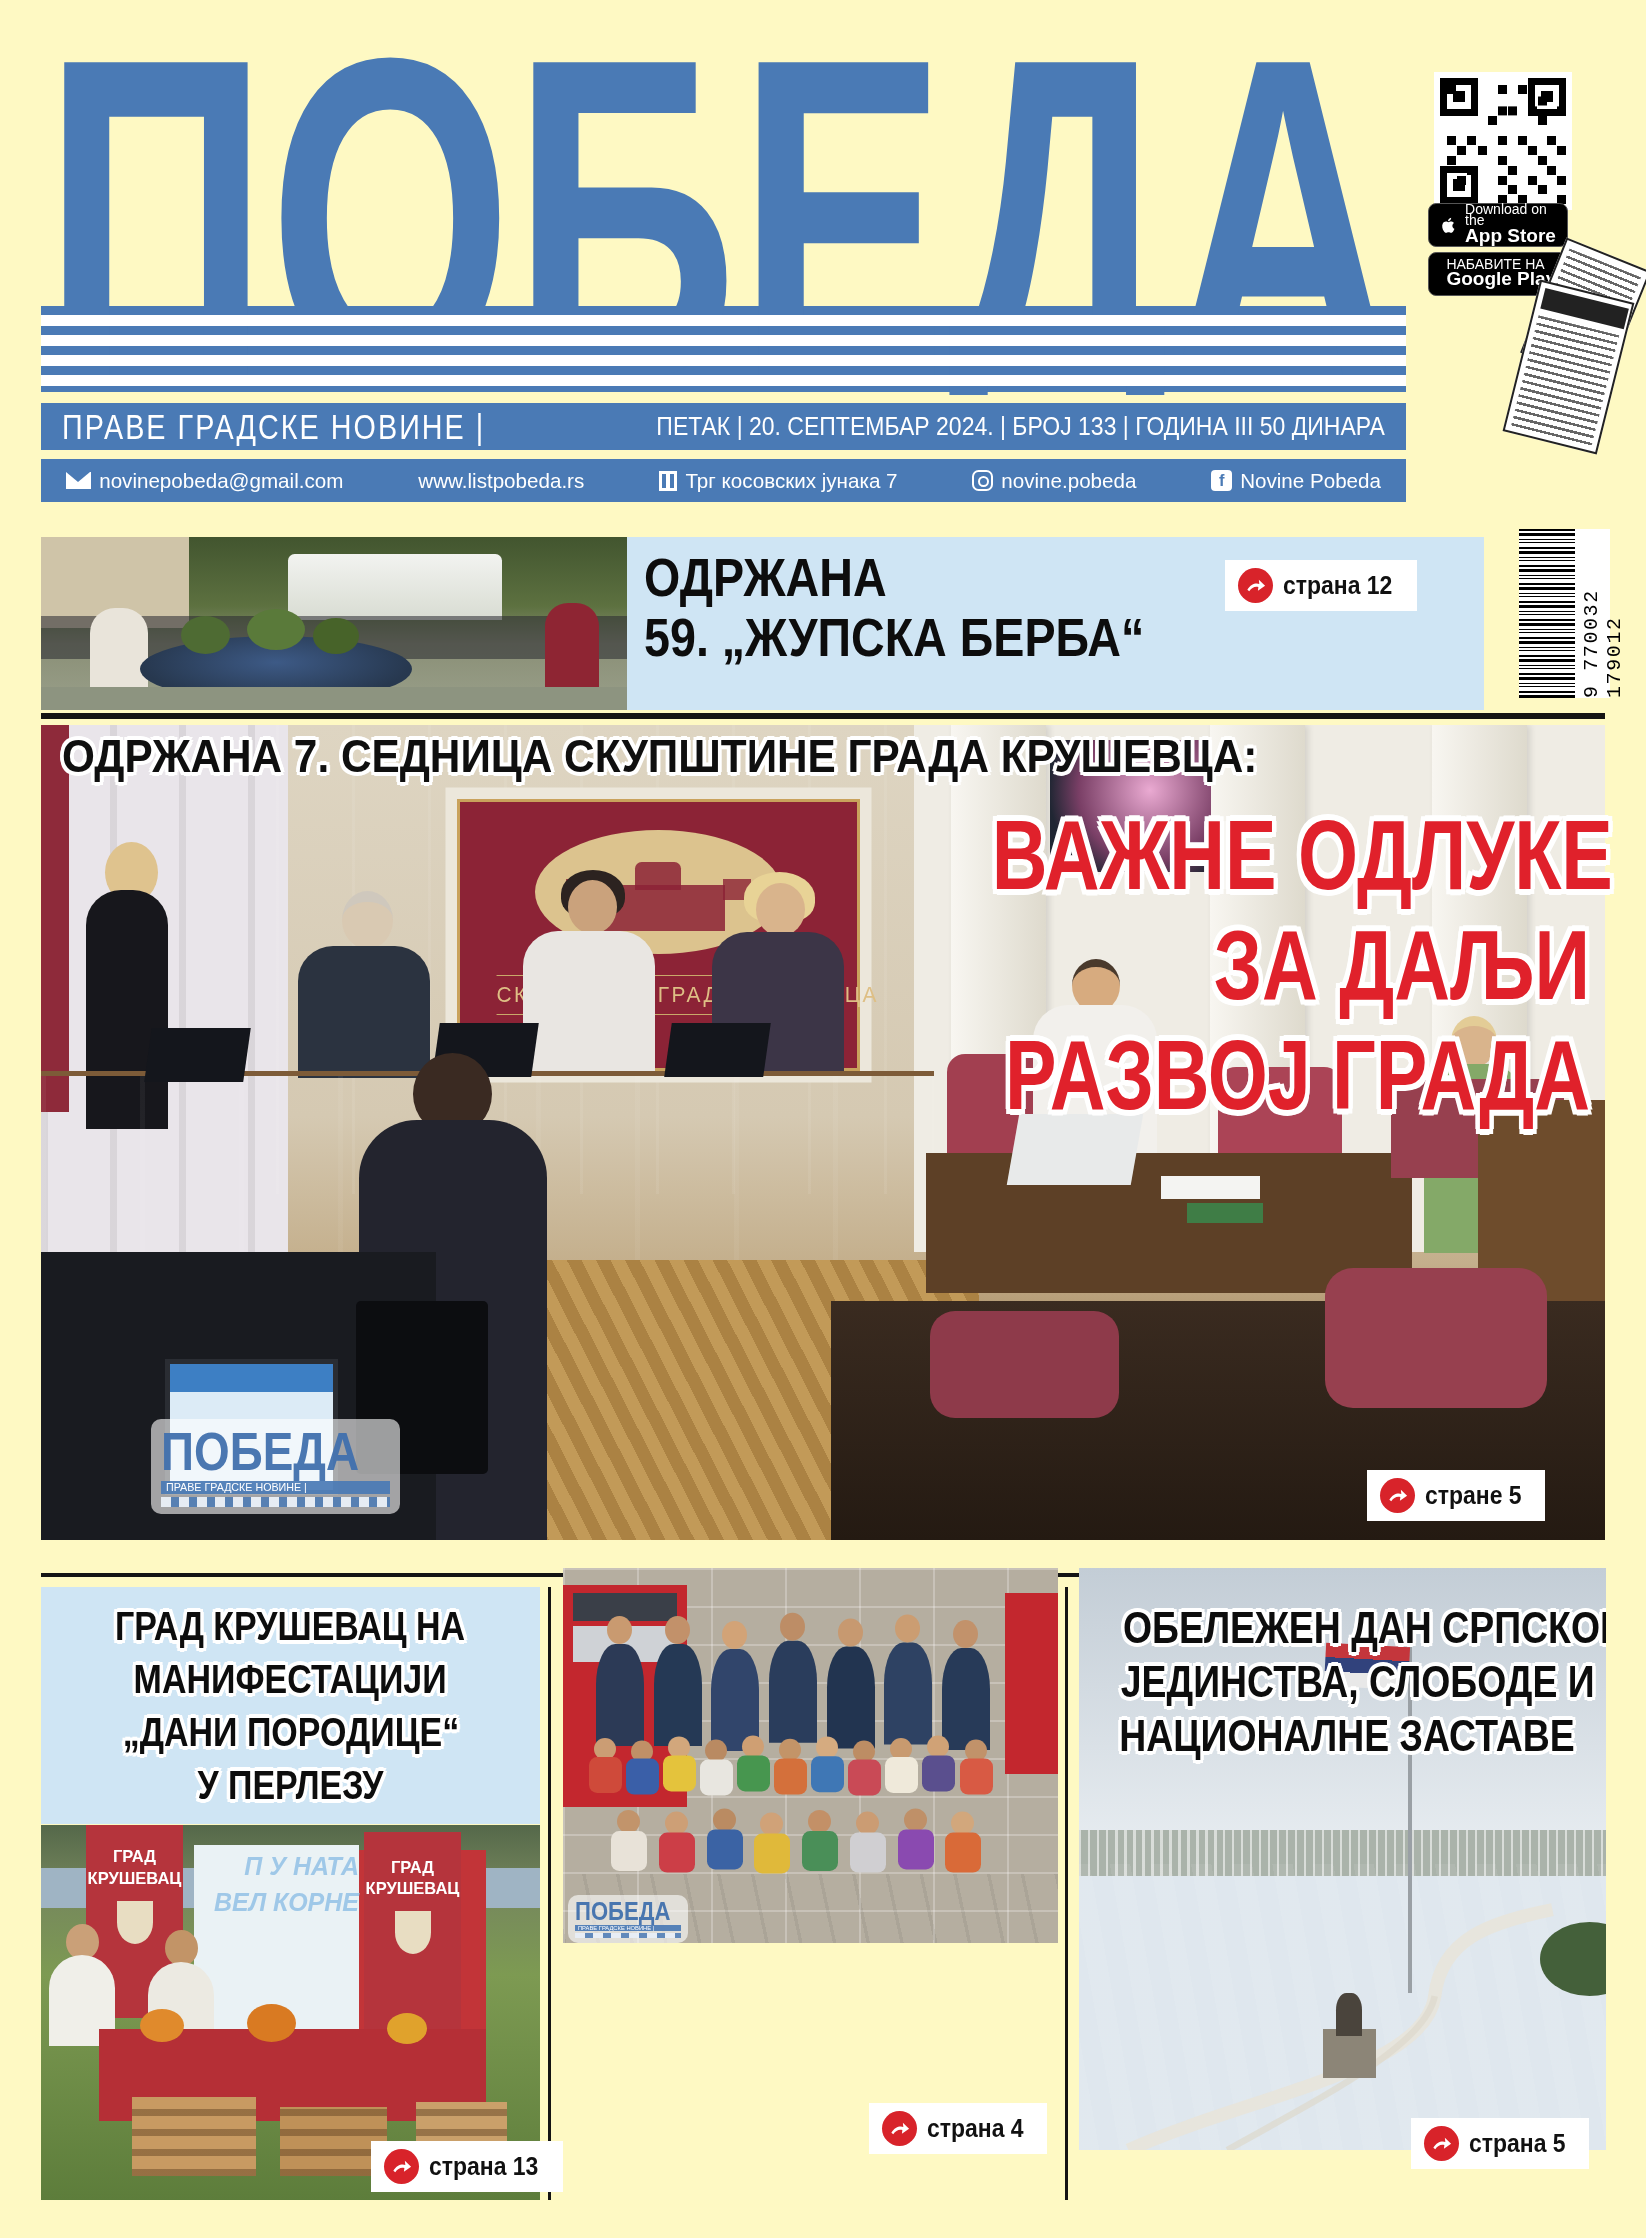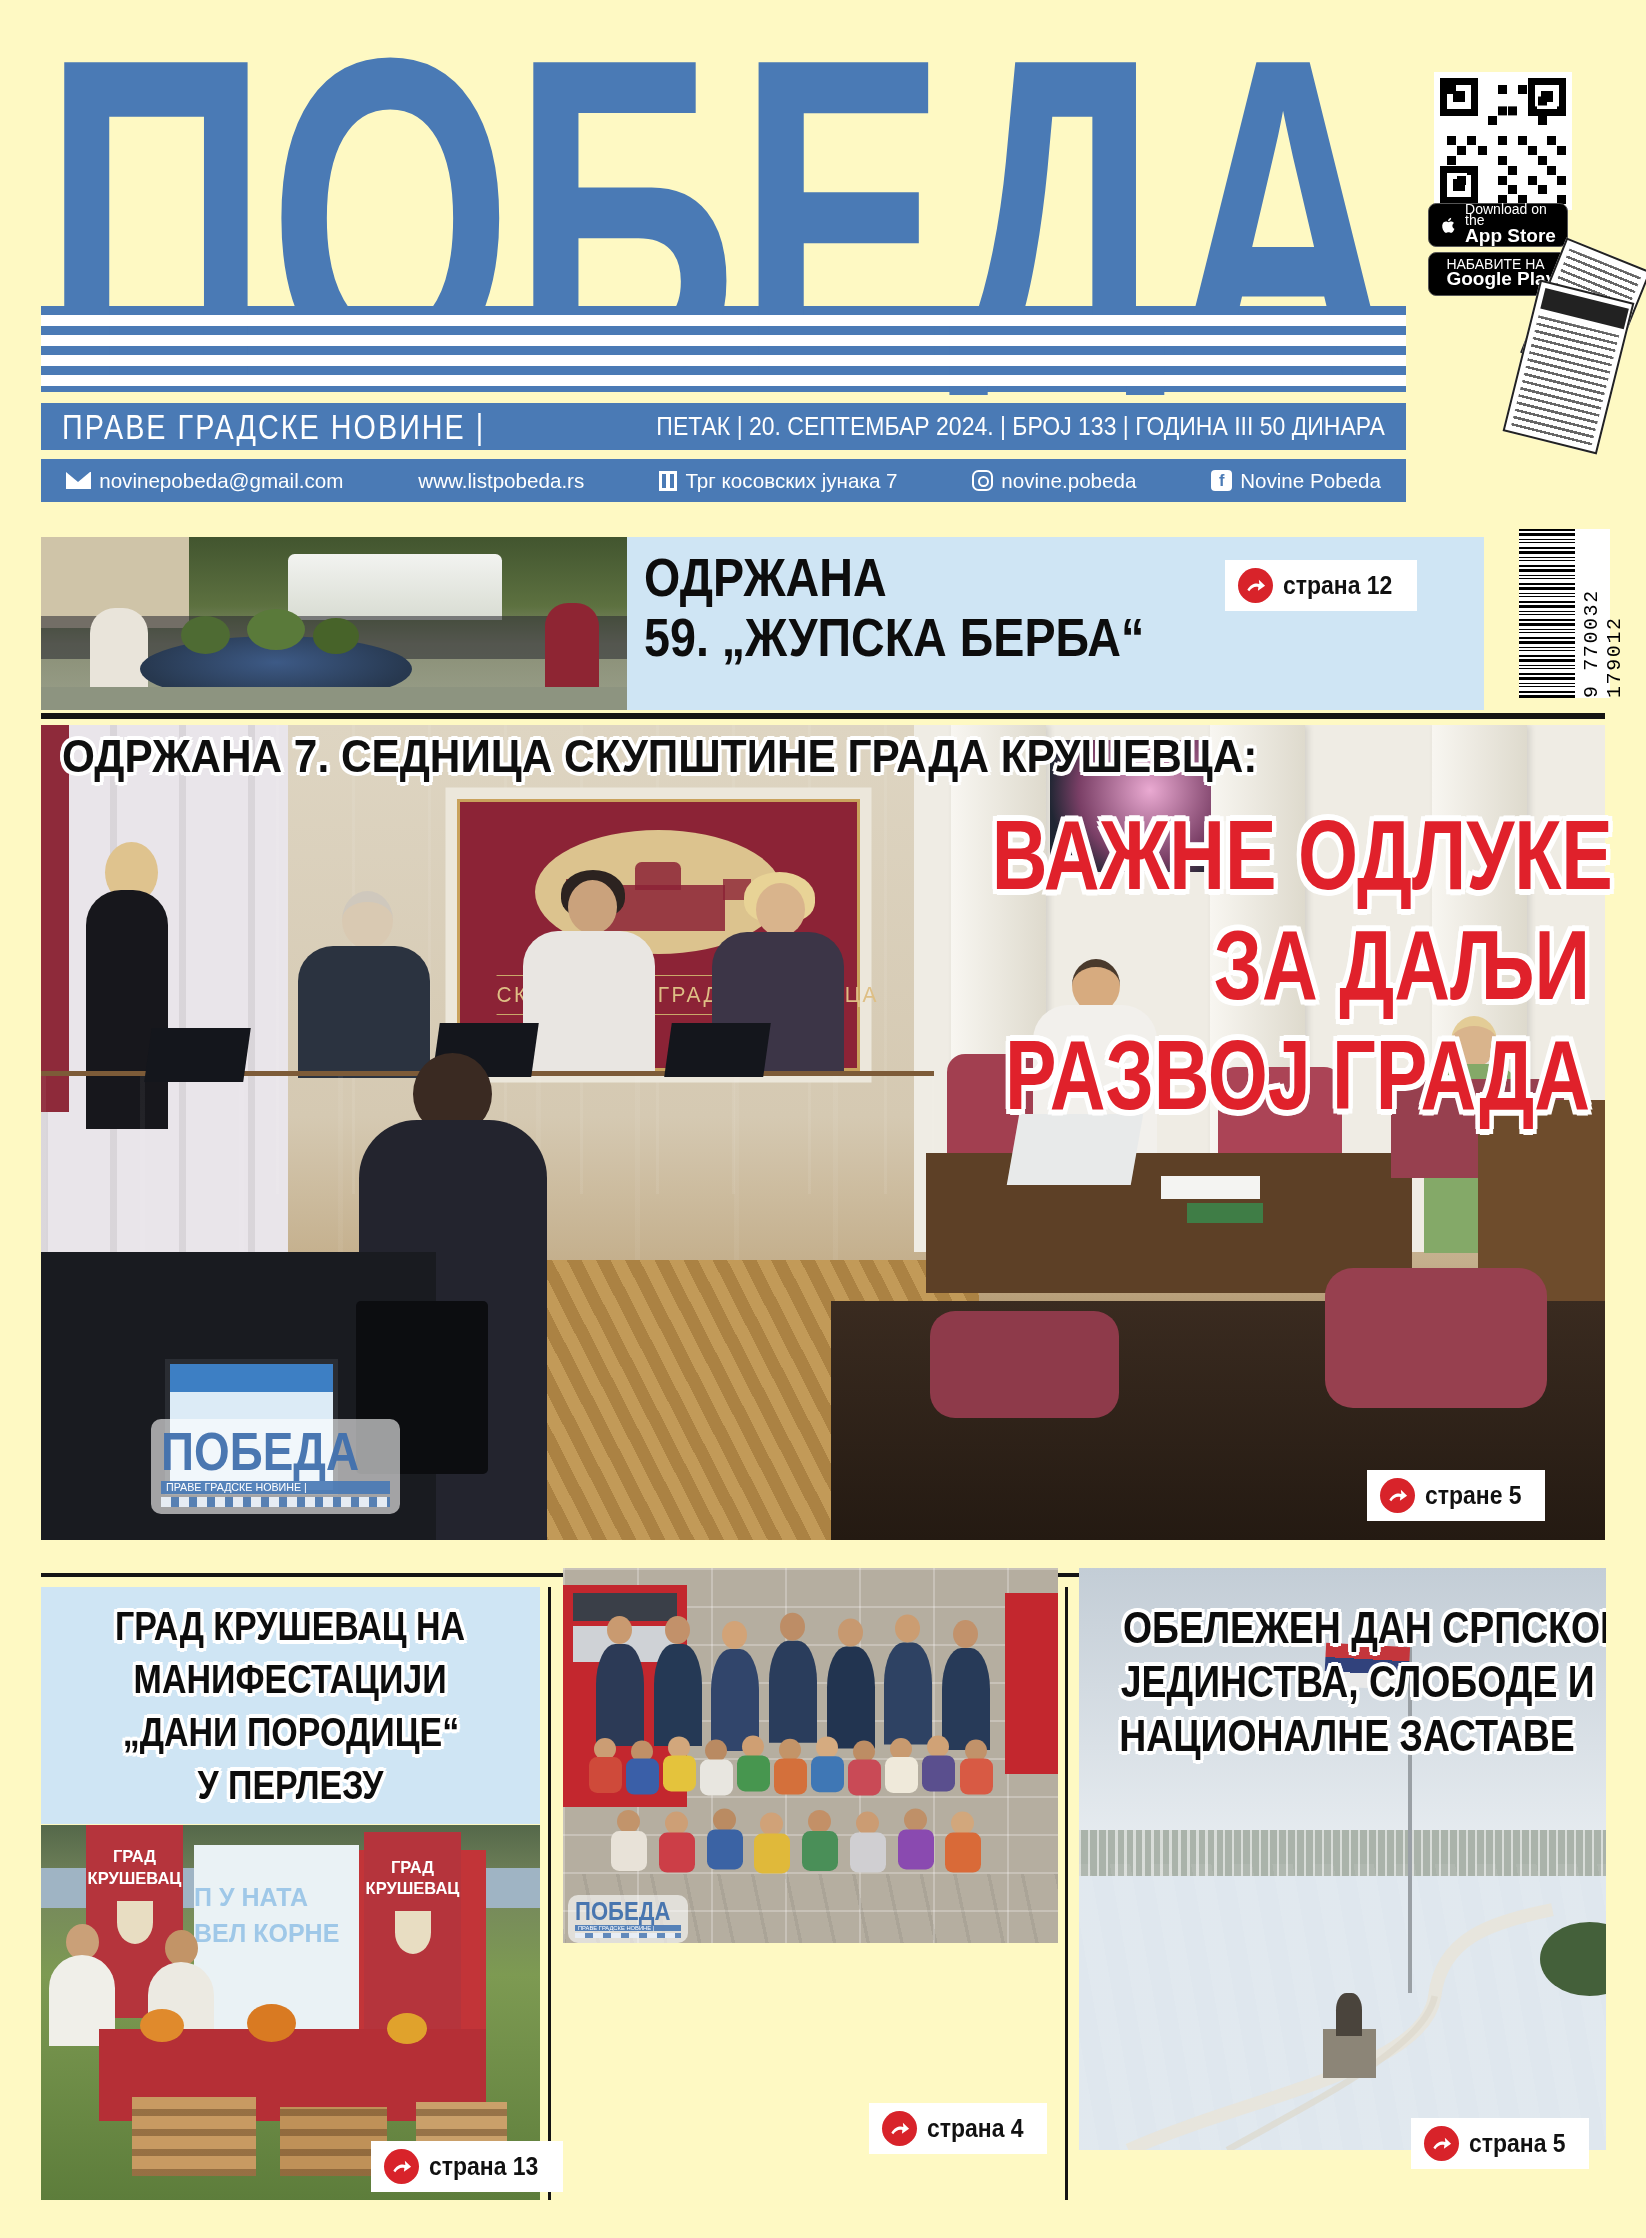--- a/index.html
+++ b/index.html
@@ -377,21 +377,21 @@
     <div class="s" style="left:45px;top:0;width:97px;height:193px;background:#b5343c;text-align:center;color:#fff;font-weight:bold;font-size:16.5px;padding-top:21.4px;line-height:21.4px">
       <div>ГРАД</div>
       <div>КРУШЕВАЦ</div>
       <div style="width:36px;height:43px;background:#e8ddc2;margin:11.5px auto 0;border-radius:0 0 50% 50%"></div>
     </div>
     <div class="s" style="left:323px;top:6.6px;width:97px;height:206px;background:#b5343c;text-align:center;color:#fff;font-weight:bold;font-size:16.5px;padding-top:25px;line-height:21.4px">
       <div>ГРАД</div>
       <div>КРУШЕВАЦ</div>
       <div style="width:36px;height:43px;background:#e8ddc2;margin:11.5px auto 0;border-radius:0 0 50% 50%"></div>
     </div>
-    <div class="s" style="left:153px;top:20px;width:165px;height:186px;background:#eaf2f5;color:#9fc8e8;font-size:25px;font-weight:bold;text-align:left;padding-top:34px;line-height:36px;">
+    <div class="s" style="left:153px;top:20px;width:165px;height:186px;background:#eaf2f5;color:#9fc8e8;font-size:25px;font-weight:bold;text-align:right;padding-top:3px;line-height:36px;font-style:italic">
       <div>П У НАТА</div>
       <div>ВЕЛ КОРНЕ</div>
     </div>
     <div class="s phead" style="left:25px;top:99px;width:33px;height:36px;background:#caa078;border-radius:50%"></div>
     <div class="s person" style="left:8.2px;top:130px;width:66px;height:91px;background:#f0efe9"></div>
     <div class="s phead" style="left:124px;top:105px;width:33px;height:36px;background:#c29467;border-radius:50%"></div>
     <div class="s person" style="left:107px;top:137px;width:66px;height:82px;background:#eceae2"></div>
     <div class="s" style="left:58px;top:204px;width:387px;height:92px;background:#b52f36"></div>
     <div class="s" style="left:99px;top:184px;width:44px;height:33px;background:#e08a2c;border-radius:50%"></div>
     <div class="s" style="left:206px;top:179px;width:49px;height:38px;background:#d97a22;border-radius:50%"></div>

